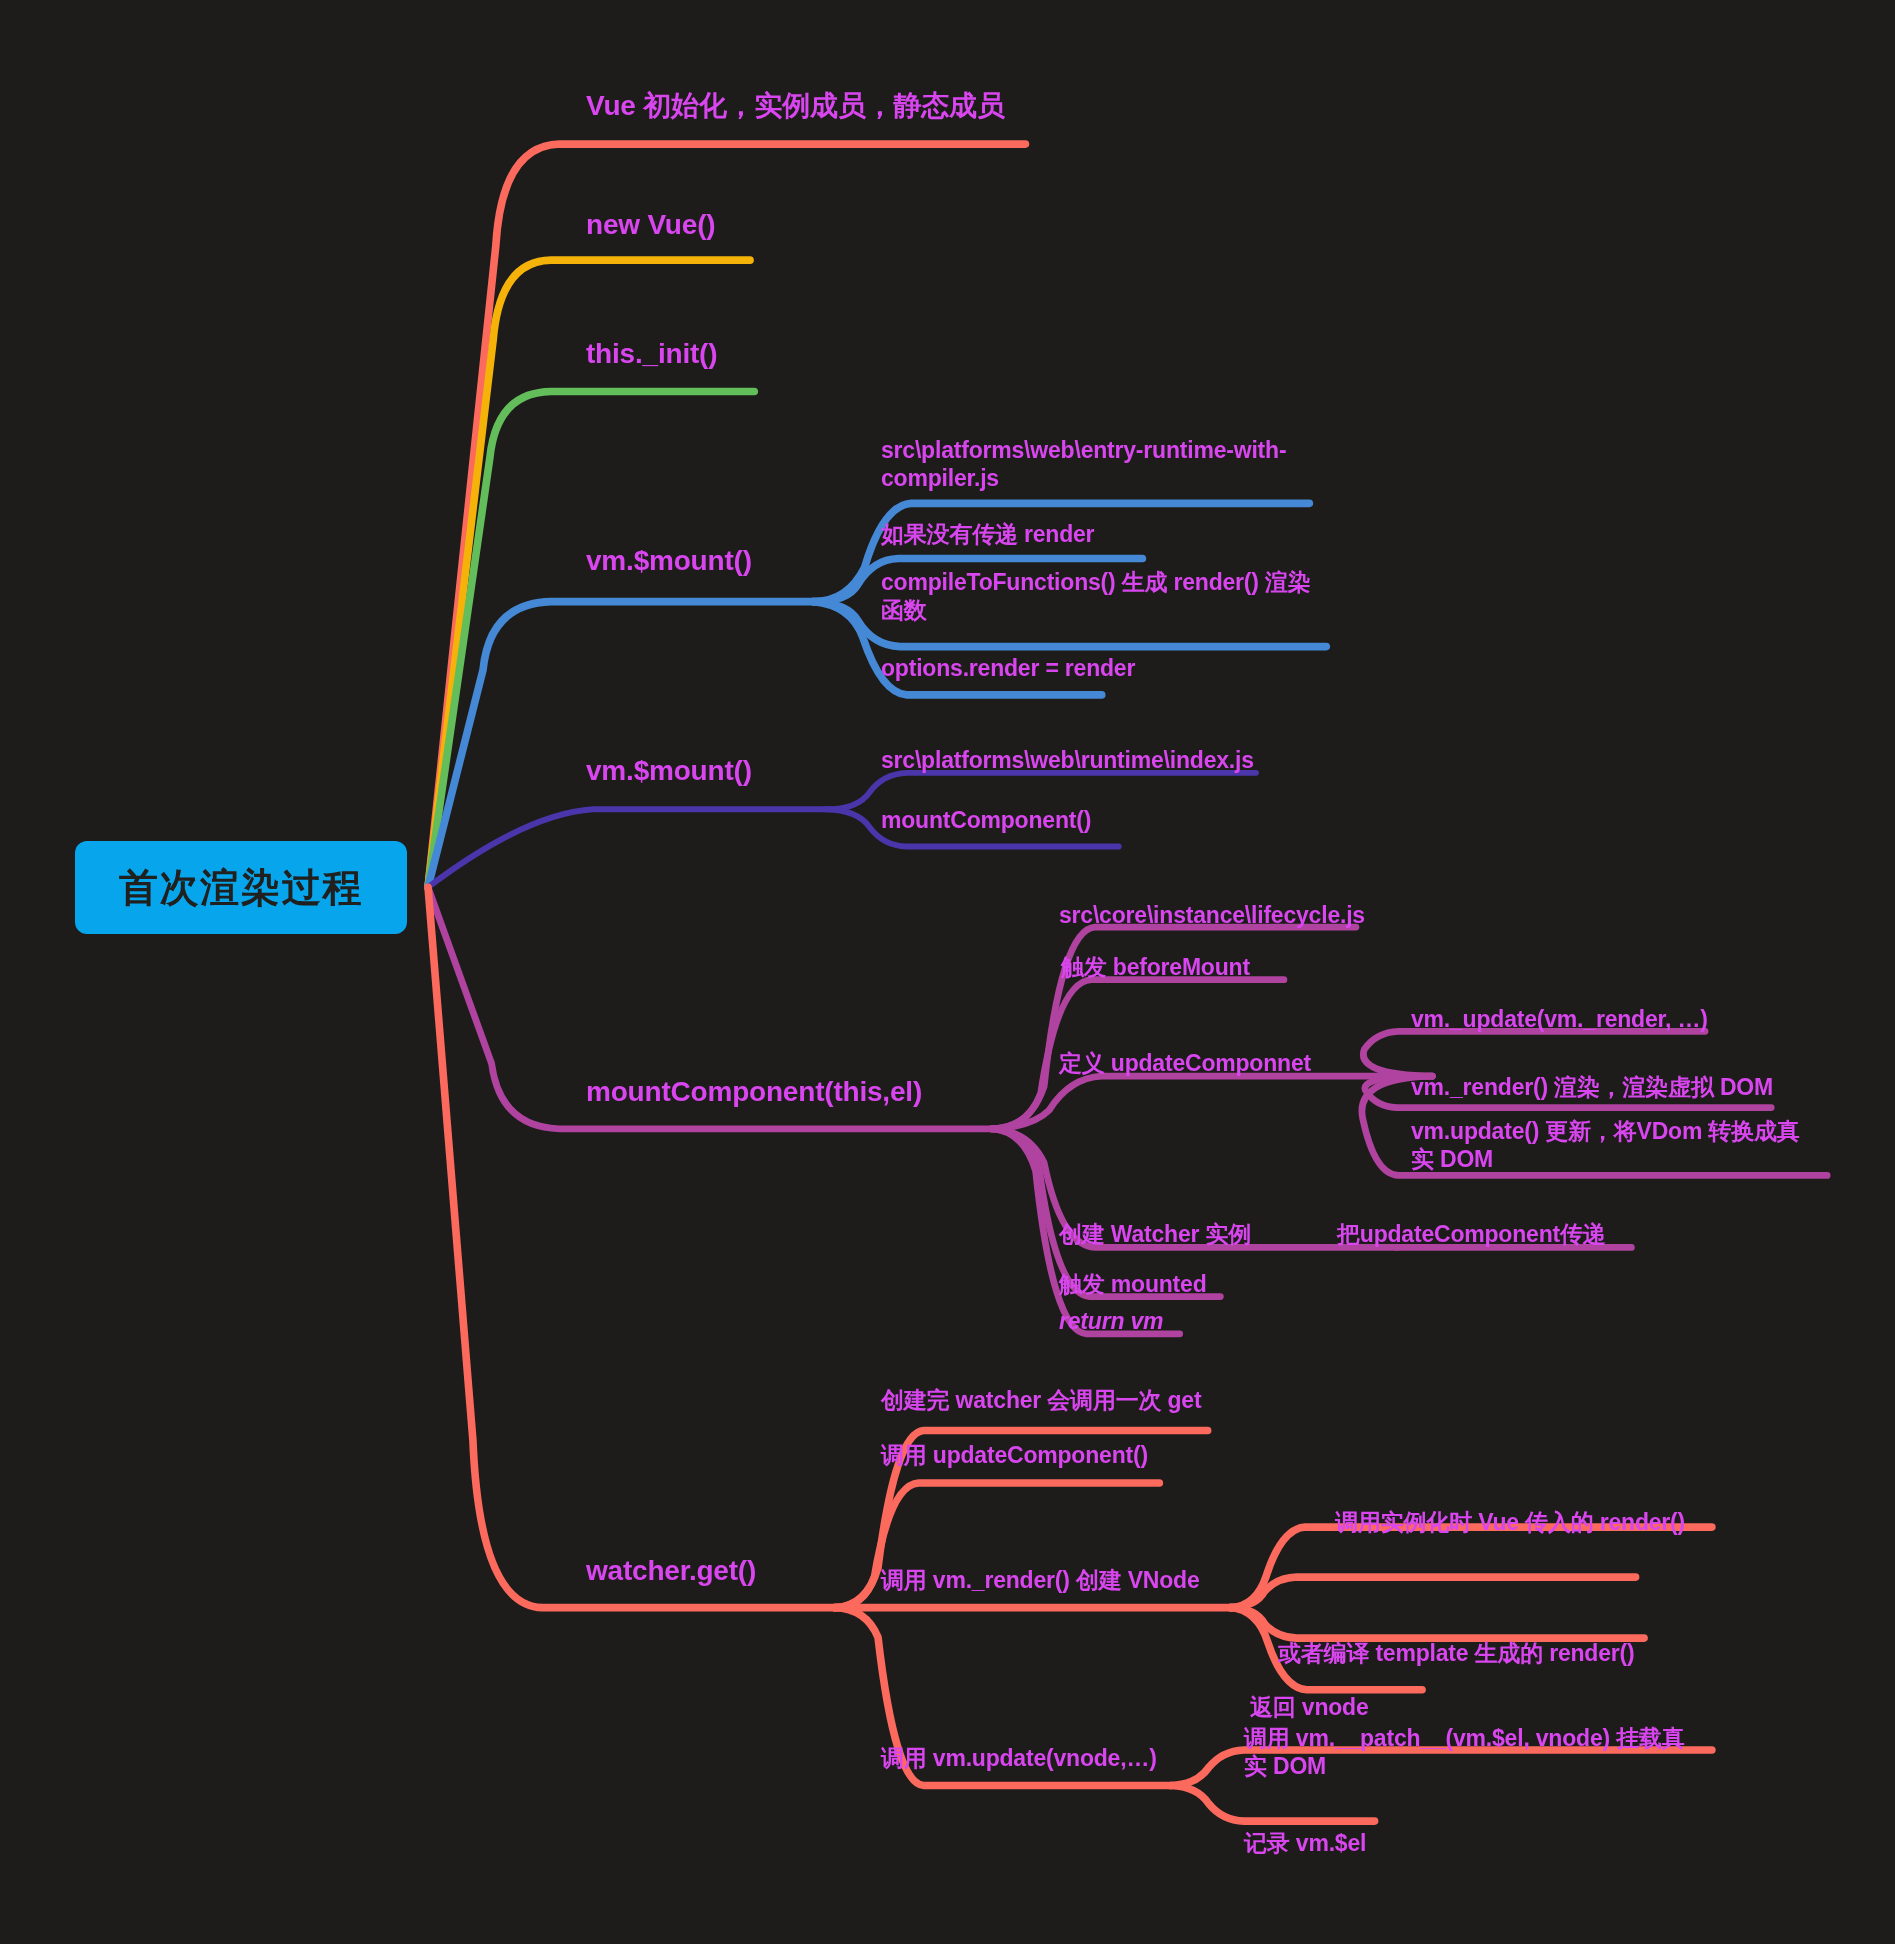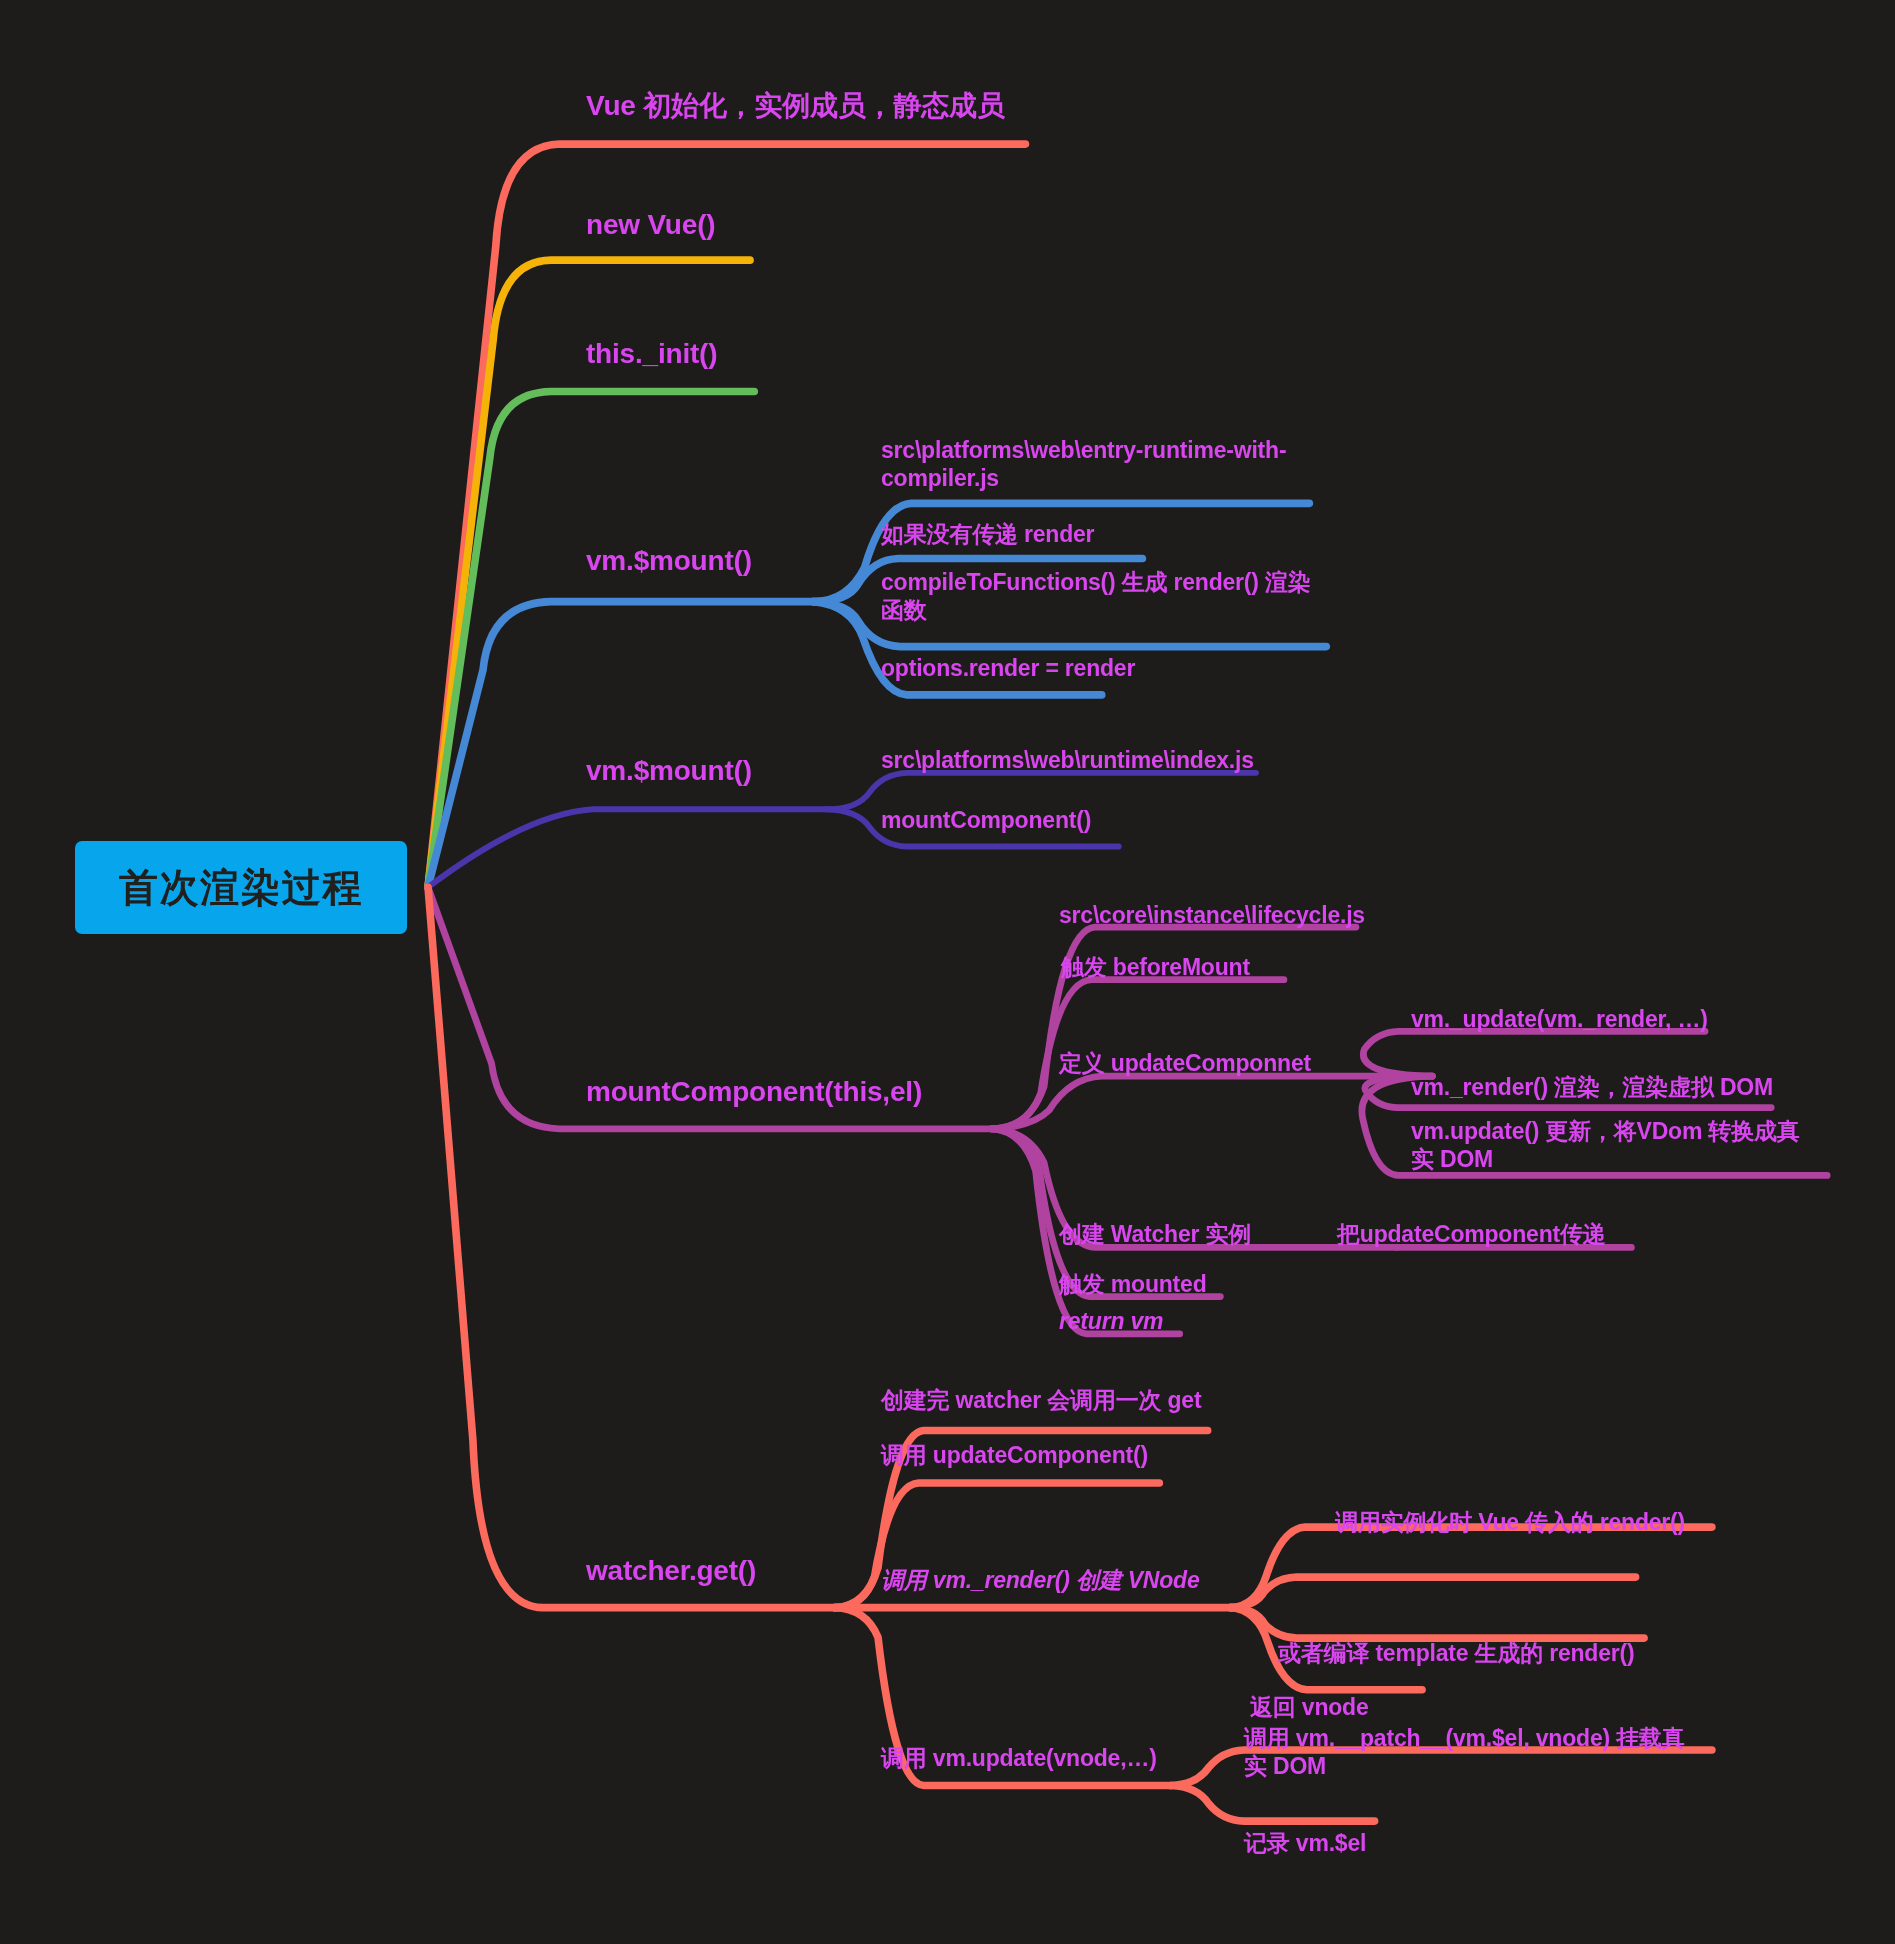--- a/index.html
+++ b/index.html
@@ -16,21 +16,21 @@
     color:#d946ef;
     font-weight:bold;
     line-height:1.22;
     white-space:pre-wrap;
     letter-spacing:-0.2px;
   }
   .root{
     position:absolute;
     background:#06a5ec;
     color:#20201e;
-    border-radius:7px;
+    border-radius:12px;
     display:flex;align-items:center;justify-content:center;
     font-size:39px;font-weight:bold;
     letter-spacing:1.7px;
   }
   .lvl1{font-size:28px;}
   .lvl2{font-size:23px;}
   .lvl3{font-size:23px;}
 </style>
 </head>
 <body>
@@ -133,21 +133,21 @@
   <div class="node lvl3" style="left:1411px;top:1073px;width:407px;">vm._render() 渲染，渲染虚拟 DOM</div>
 
   <div class="node lvl3" style="left:1411px;top:1117px;width:407px;">vm.update() 更新，将VDom 转换成真实 DOM</div>
 
   <div class="node lvl3" style="left:1337px;top:1220px;width:339px;">把updateComponent传递</div>
 
   <div class="node lvl2" style="left:881px;top:1386px;width:407px;">创建完 watcher 会调用一次 get</div>
 
   <div class="node lvl2" style="left:881px;top:1441px;width:407px;">调用 updateComponent()</div>
 
-  <div class="node lvl2" style="left:881px;top:1566px;width:373px;font-style:italic;">调用 vm._render() 创建 VNode</div>
+  <div class="node lvl2" style="left:881px;top:1566px;width:373px;">调用 vm._render() 创建 VNode</div>
 
   <div class="node lvl2" style="left:881px;top:1744px;width:373px;">调用 vm.update(vnode,…)</div>
 
 
   <div class="node lvl3" style="left:1278px;top:1508px;width:407px;text-align:right;">调用实例化时 Vue 传入的 render()</div>
 
   <div class="node lvl3" style="left:1278px;top:1639px;width:407px;">或者编译 template 生成的 render()</div>
 
   <div class="node lvl3" style="left:1250px;top:1693px;width:339px;">返回 vnode</div>
 

